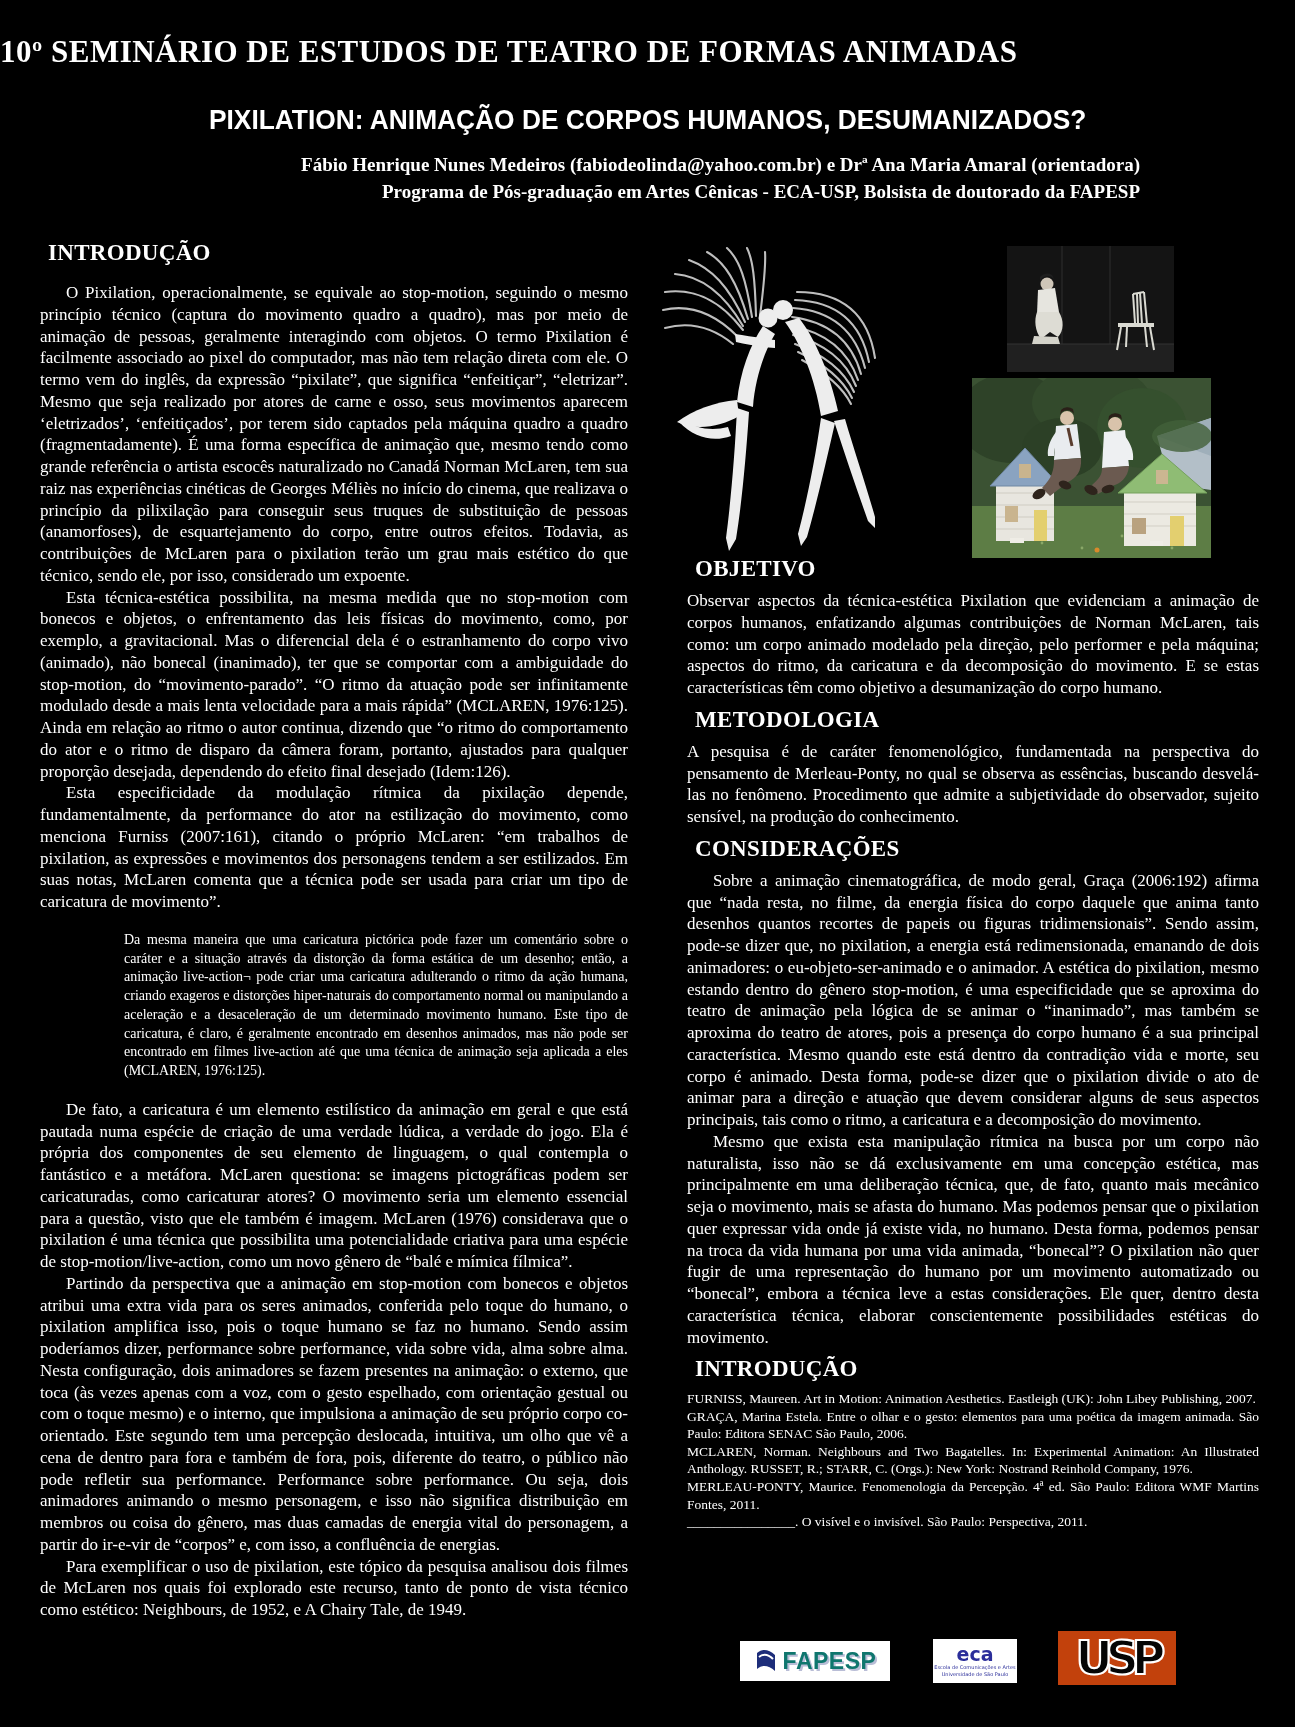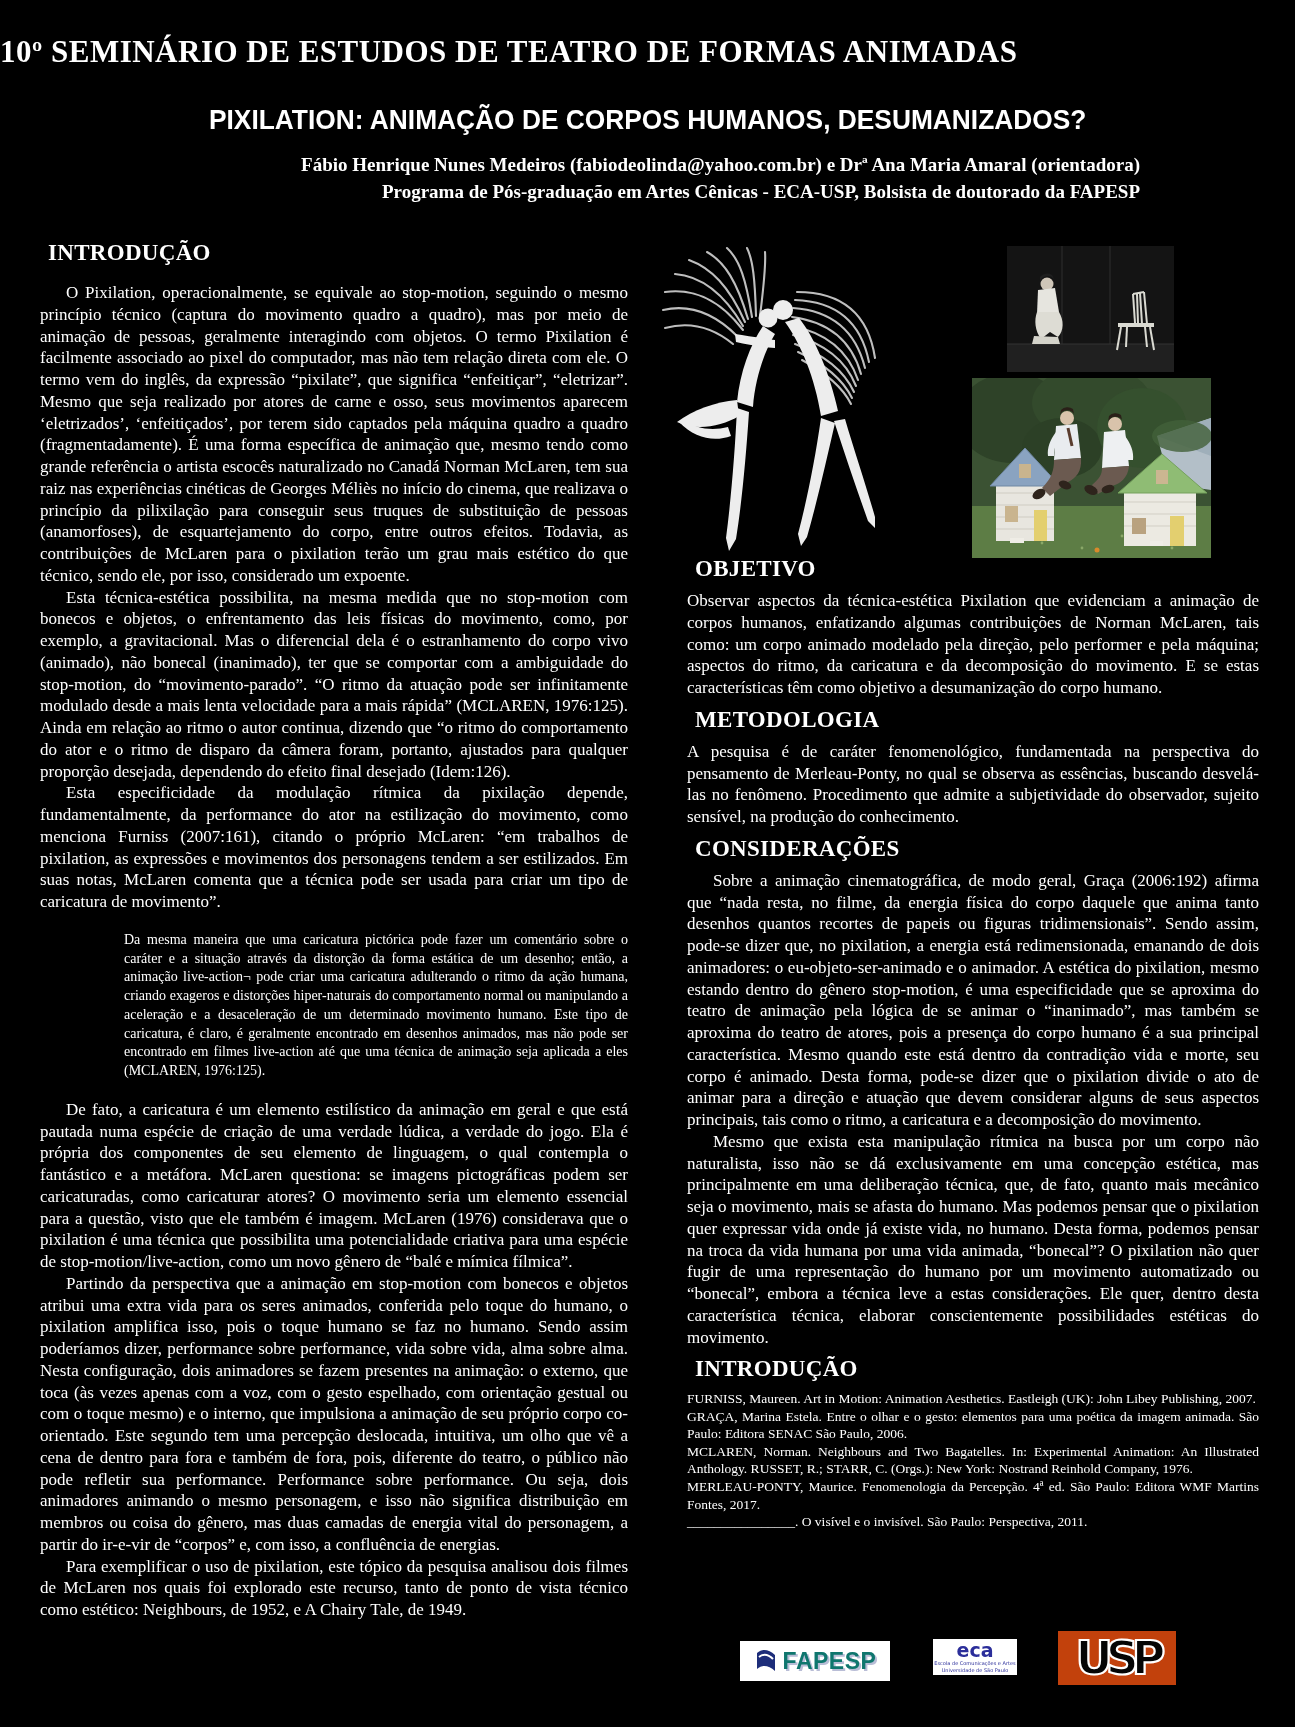--- a/index.html
+++ b/index.html
@@ -34,21 +34,21 @@
   .still-pasdedeux{left:625px;top:230px;width:270px;height:335px;}
   .still-chairy{left:1007px;top:246px;width:167px;height:126px;}
   .still-neighbours{left:972px;top:378px;width:239px;height:180px;}
   .still svg{display:block;width:100%;height:100%;}
 
   
   .logo{position:absolute;display:flex;align-items:center;justify-content:center;}
   .logo-fapesp{left:740px;top:1641px;width:150px;height:40px;background:#fff;gap:5px;}
   .fapesp-text{color:#0f766e;font-family:"Liberation Sans",sans-serif;font-weight:bold;
                font-size:23px;letter-spacing:.5px;text-shadow:2px 2px 0 #b9bdd6;}
-  .logo-eca{left:933px;top:1639px;width:84px;height:36px;background:#fff;flex-direction:column;}
+  .logo-eca{left:933px;top:1639px;width:84px;height:44px;background:#fff;flex-direction:column;}
   .eca-text{color:#2b2e9a;font-family:"DejaVu Sans",sans-serif;font-weight:bold;
             font-size:19px;line-height:1;}
   .eca-sub{color:#2b2e9a;font-family:"DejaVu Sans",sans-serif;font-size:5px;line-height:1.3;
            text-align:center;}
   .logo-usp{left:1058px;top:1631px;width:118px;height:54px;background:#c2410c;}
 </style>
 </head>
 <body>
 
 <div class="poster">
@@ -213,21 +213,21 @@
 
     <h2 class="sec mt-con">CONSIDERAÇÕES</h2>
     <p class="body ind">Sobre a animação cinematográfica, de modo geral, Graça (2006:192) afirma que “nada resta, no filme, da energia física do corpo daquele que anima tanto desenhos quantos recortes de papeis ou figuras tridimensionais”. Sendo assim, pode-se dizer que, no pixilation, a energia está redimensionada, emanando de dois animadores: o eu-objeto-ser-animado e o animador. A estética do pixilation, mesmo estando dentro do gênero stop-motion, é uma especificidade que se aproxima do teatro de animação pela lógica de se animar o “inanimado”, mas também se aproxima do teatro de atores, pois a presença do corpo humano é a sua principal característica. Mesmo quando este está dentro da contradição vida e morte, seu corpo é animado. Desta forma, pode-se dizer que o pixilation divide o ato de animar para a direção e atuação que devem considerar alguns de seus aspectos principais, tais como o ritmo, a caricatura e a decomposição do movimento.</p>
     <p class="body ind">Mesmo que exista esta manipulação rítmica na busca por um corpo não naturalista, isso não se dá exclusivamente em uma concepção estética, mas principalmente em uma deliberação técnica, que, de fato, quanto mais mecânico seja o movimento, mais se afasta do humano. Mas podemos pensar que o pixilation quer expressar vida onde já existe vida, no humano. Desta forma, podemos pensar na troca da vida humana por uma vida animada, “bonecal”? O pixilation não quer fugir de uma representação do humano por um movimento automatizado ou “bonecal”, embora a técnica leve a estas considerações. Ele quer, dentro desta característica técnica, elaborar conscientemente possibilidades estéticas do movimento.</p>
 
     <h2 class="sec mt-ref">INTRODUÇÃO</h2>
     <div class="refs">
       <div>FURNISS, Maureen. Art in Motion: Animation Aesthetics. Eastleigh (UK): John Libey Publishing, 2007.</div>
       <div>GRAÇA, Marina Estela. Entre o olhar e o gesto: elementos para uma poética da imagem animada. São Paulo: Editora SENAC São Paulo, 2006.</div>
       <div>MCLAREN, Norman. Neighbours and Two Bagatelles. In: Experimental Animation: An Illustrated Anthology. RUSSET, R.; STARR, C. (Orgs.): New York:  Nostrand Reinhold Company, 1976.</div>
-      <div>MERLEAU-PONTY, Maurice. Fenomenologia da Percepção. 4ª ed. São Paulo: Editora WMF Martins Fontes, 2017.</div>
+      <div>MERLEAU-PONTY, Maurice. Fenomenologia da Percepção. 4ª ed. São Paulo: Editora WMF Martins Fontes, 2011.</div>
       <div>________________. O visível e o invisível. São Paulo: Perspectiva, 2011.</div>
     </div>
   </div>
 
   <div class="logo logo-fapesp">
     <svg width="24" height="28" viewBox="0 0 24 28">
       <path d="M3,6 C9,1 15,3 21,8 L21,24 C15,19 9,17 3,22 Z" fill="#1d2d7a"></path>
       <path d="M5,10 C10,6 15,8 19,12" stroke="#ffffff" stroke-width="2" fill="none"></path>
     </svg>
     <span class="fapesp-text">FAPESP</span>

